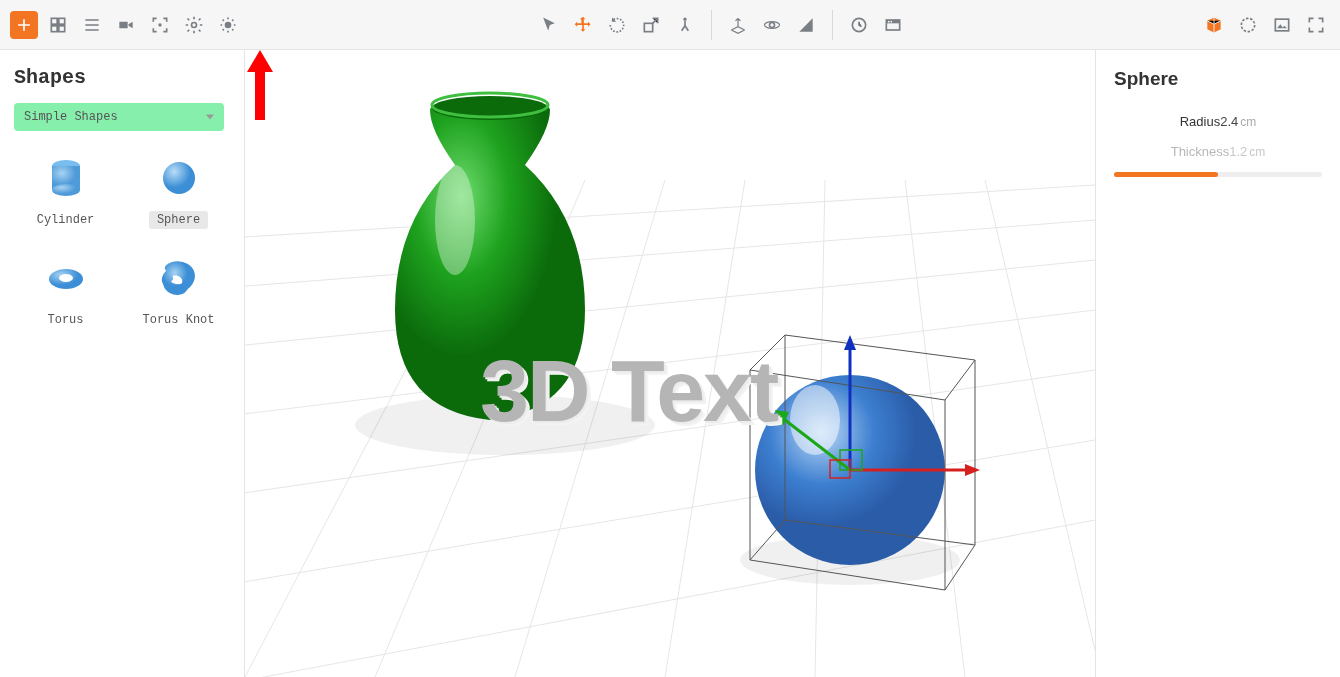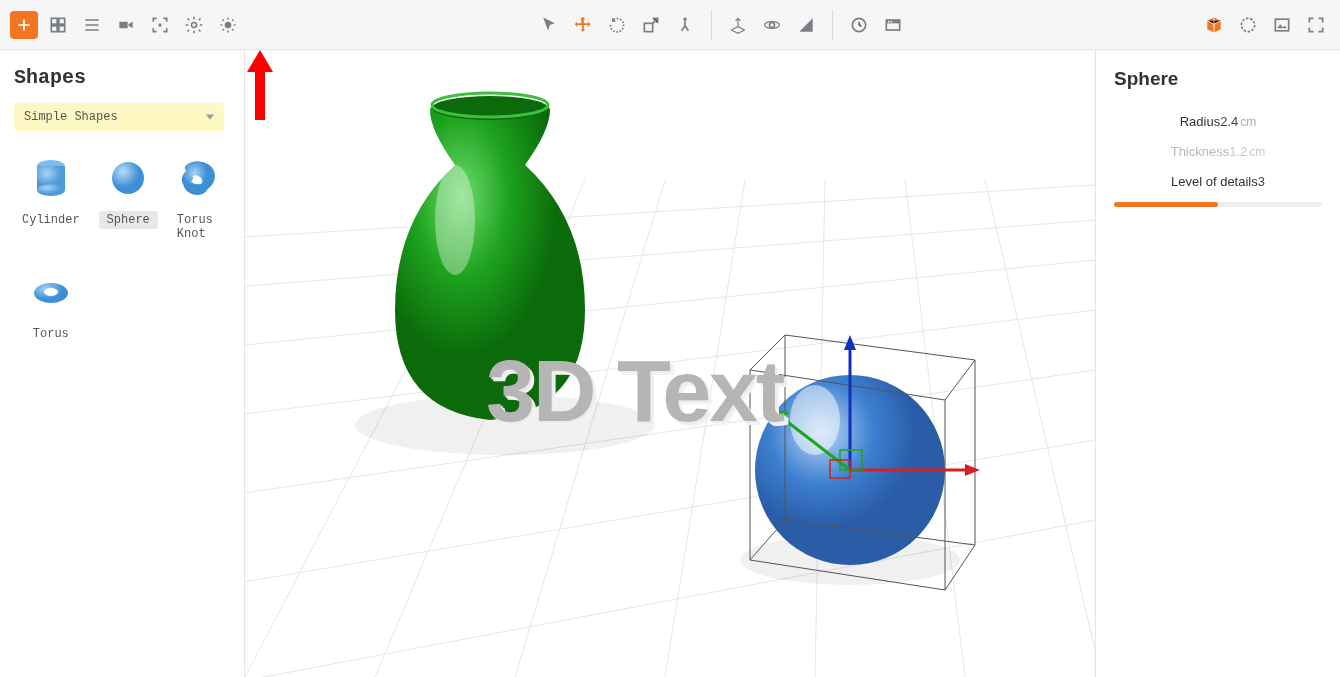--- a/index.html
+++ b/index.html
@@ -7,23 +7,23 @@
 .toolbar { height: 50px; background: #f6f6f6; border-bottom: 1px solid #e4e4e4; display: flex; align-items: center; padding: 0 10px; gap: 6px; }
 .toolbar .spacer-flex { flex: 1; }
 .toolbar .divider { width: 1px; height: 30px; background: #d8d8d8; margin: 0 6px; }
 .toolbar .btn { width: 28px; height: 28px; display: flex; align-items: center; justify-content: center; border-radius: 4px; cursor: pointer; color: #7a7f85; }
 .toolbar .btn.primary { background: #f47521; color: #fff; }
 .toolbar .btn.accent { color: #f47521; }
 .toolbar .btn svg { width: 20px; height: 20px; display: block; }
 .main { flex: 1; display: flex; min-height: 0; }
 .left-panel { width: 245px; border-right: 1px solid #e4e4e4; padding: 16px 14px; font-family: Liberation Mono, monospace; }
 .left-panel h1 { font-size: 20px; font-weight: 600; margin-bottom: 14px; }
-.select { width: 210px; height: 28px; background: #fef9c3; border-radius: 4px; display: flex; align-items: center; padding: 0 10px; cursor: pointer; color: #555; font-size: 12px; position: relative; }
+.select { width: 210px; height: 28px; background: #86efac; border-radius: 4px; display: flex; align-items: center; padding: 0 10px; cursor: pointer; color: #555; font-size: 12px; position: relative; }
 .select::after { content: ""; position: absolute; right: 10px; top: 50%; width: 0; height: 0; border-left: 4px solid transparent; border-right: 4px solid transparent; border-top: 5px solid #999; transform: translateY(-50%); }
-.shapes-grid { display: grid; grid-template-columns: 1fr 1fr 1fr; gap: 24px 10px; margin-top: 22px; }
+.shapes-grid { display: grid; grid-template-columns: 1fr 1fr; gap: 24px 10px; margin-top: 22px; }
 .shape-item { display: flex; flex-direction: column; align-items: center; gap: 8px; cursor: pointer; }
 .shape-item .icon { width: 50px; height: 50px; display: flex; align-items: center; justify-content: center; }
 .shape-item .icon svg { width: 50px; height: 50px; }
 .shape-item .label { font-size: 12px; color: #555; padding: 2px 8px; border-radius: 3px; }
 .shape-item.selected .label { background: #e8e8e8; }
 .viewport { flex: 1; position: relative; background: #fff; overflow: hidden; }
 .viewport svg { position: absolute; inset: 0; }
 .arrow-callout { position: absolute; left: 775px; top: 35px; }
 .right-panel { width: 245px; border-left: 1px solid #e4e4e4; padding: 18px 18px; }
 .right-panel h2 { font-size: 19px; font-weight: 600; margin-bottom: 16px; }
@@ -208,44 +208,44 @@
               </defs>
               <circle cx="25" cy="25" r="16" fill="url(#gsph)"></circle>
             </svg>
           </div>
         <div class="label">Sphere</div>
       </div>
       <div class="shape-item">
         <div class="icon">
             <svg viewBox="0 0 50 50">
               <defs>
-                <radialGradient id="gtk" cx="35%" cy="30%">
-                  <stop offset="0%" stop-color="#a7d3f3"></stop>
-                  <stop offset="100%" stop-color="#3c8fd6"></stop>
-                </radialGradient>
-              </defs>
-              <path d="M15 15c10-8 28 2 20 14s-28 4-22-6 24-2 18 10-24 0-16-8" fill="none" stroke="url(#gtk)" stroke-width="8" stroke-linecap="round"></path>
-            </svg>
-          </div>
-        <div class="label">Torus Knot</div>
-      </div>
-      <div class="shape-item">
-        <div class="icon">
-            <svg viewBox="0 0 50 50">
-              <defs>
                 <radialGradient id="gtor" cx="35%" cy="30%">
                   <stop offset="0%" stop-color="#a7d3f3"></stop>
                   <stop offset="100%" stop-color="#3c8fd6"></stop>
                 </radialGradient>
               </defs>
               <ellipse cx="25" cy="26" rx="17" ry="10" fill="url(#gtor)"></ellipse>
               <ellipse cx="25" cy="25" rx="7" ry="4" fill="#fff"></ellipse>
             </svg>
           </div>
         <div class="label">Torus</div>
+      </div>
+      <div class="shape-item">
+        <div class="icon">
+            <svg viewBox="0 0 50 50">
+              <defs>
+                <radialGradient id="gtk" cx="35%" cy="30%">
+                  <stop offset="0%" stop-color="#a7d3f3"></stop>
+                  <stop offset="100%" stop-color="#3c8fd6"></stop>
+                </radialGradient>
+              </defs>
+              <path d="M15 15c10-8 28 2 20 14s-28 4-22-6 24-2 18 10-24 0-16-8" fill="none" stroke="url(#gtk)" stroke-width="8" stroke-linecap="round"></path>
+            </svg>
+          </div>
+        <div class="label">Torus Knot</div>
       </div>
     </div>
   </div>
 
   <div class="viewport">
     <svg width="850" height="627" viewBox="0 0 850 627">
 
       <g stroke="#e6e6e6" stroke-width="1">
 
         <line x1="-50" y1="190" x2="850" y2="135"></line>
@@ -303,38 +303,34 @@
         <line x1="605" y1="420" x2="605" y2="300" stroke="#1030c0"></line>
           <polygon points="599,300 605,285 611,300" fill="#1030c0"></polygon>
         <line x1="605" y1="420" x2="540" y2="370" stroke="#1aa81a"></line>
           <polygon points="544,362 530,360 538,376" fill="#1aa81a"></polygon>
       </g>
       <g stroke-width="1.5" fill="none">
         <rect x="595" y="400" width="22" height="20" stroke="#1aa81a"></rect>
         <rect x="585" y="410" width="20" height="18" stroke="#d62020"></rect>
       </g>
     </svg>
-    <div class="text3d" style="left:241px; top:290px;">3D Text</div>
+    <div class="text3d" style="left:235px; top:290px;">3D Text</div>
 
     <svg class="arrow-callout" width="30" height="70">
         <polygon points="15,0 28,22 20,22 20,70 10,70 10,22 2,22" fill="#ff0000"></polygon>
       </svg>
   </div>
 
   <div class="right-panel">
     <h2>Sphere</h2>
     <div class="prop-row">
       <span>Radius</span>
       <span class="prop-value"><span>2.4</span><span class="unit">cm</span></span>
     </div>
     <div class="prop-row disabled">
       <span>Thickness</span>
       <span class="prop-value"><span>1.2</span><span class="unit">cm</span></span>
     </div>
-    <div class="prop-row">
-      <span>Level of details</span>
-      <span class="prop-value">3</span>
-    </div>
     <div class="slider-track">
         <div class="slider-fill"></div>
       </div>
   </div>
 </div>
 
 </body></html>

